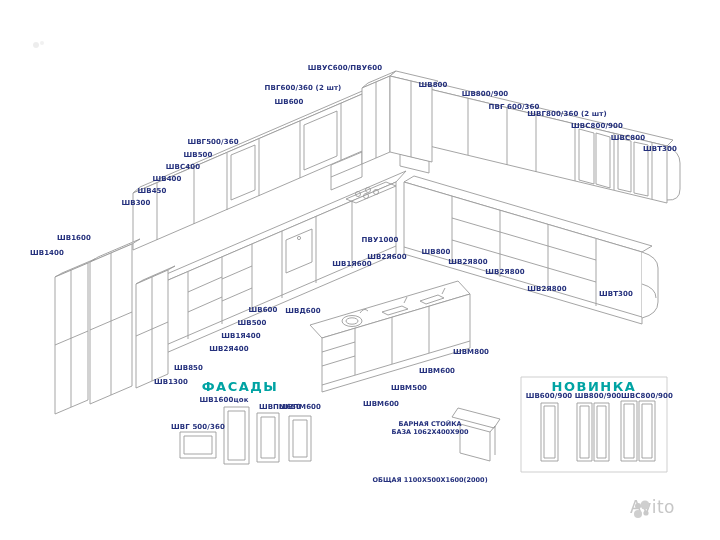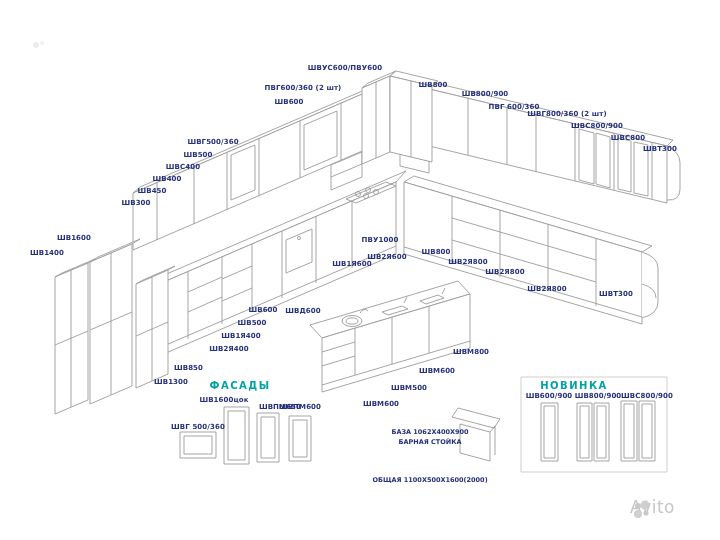--- a/index.html
+++ b/index.html
@@ -2,21 +2,21 @@
 <html style="--navy: #25317d; --teal: #00a3a3; --wm: #c6c6c6;"><head>
 <meta charset="utf-8">
 <style>
   html,body{margin:0;padding:0;background:#fff;}
   .stage{position:relative;width:720px;height:540px;overflow:hidden;background:#fff;
          font-family:"DejaVu Sans","Liberation Sans",sans-serif;}
   .stage svg{position:absolute;left:0;top:0;}
   .label-layer{position:absolute;left:0;top:0;width:720px;height:540px;}
   .lbl{position:absolute;transform:translate(-50%,-50%);white-space:nowrap;line-height:1;}
   .lbl.code{font-size:7px;font-weight:600;color:var(--navy,#25317d);letter-spacing:.1px;}
-  .lbl.header{font-size:10px;font-weight:bold;color:var(--teal,#00a3a3);letter-spacing:1.5px;}
+  .lbl.header{font-size:13px;font-weight:bold;color:var(--teal,#00a3a3);letter-spacing:1.5px;}
   .lbl.note{font-size:6.5px;font-weight:bold;color:var(--navy,#25317d);}
   .watermark{position:absolute;left:630px;top:497px;display:flex;align-items:center;gap:3px;}
   .wm-text{font-size:17px;color:var(--wm,#c6c6c6);font-weight:500;letter-spacing:.5px;}
 </style>
 </head>
 <body>
 
 <div class="stage">
 
   <svg width="720" height="540" viewBox="0 0 720 540" stroke="#9b9b9b" fill="none" stroke-width="0.9" stroke-linejoin="round">
@@ -225,25 +225,25 @@
       <span class="lbl code" style="left: 616px; top: 294px;">ШВТ300</span>
       <span class="lbl code" style="left: 471px; top: 352px;">ШВМ800</span>
       <span class="lbl code" style="left: 437px; top: 371px;">ШВМ600</span>
       <span class="lbl code" style="left: 409px; top: 388px;">ШВМ500</span>
       <span class="lbl code" style="left: 381px; top: 404px;">ШВМ600</span>
       <span class="lbl header" style="left: 240px; top: 386px;">ФАСАДЫ</span>
       <span class="lbl code" style="left: 224px; top: 400px;">ШВ1600цок</span>
       <span class="lbl code" style="left: 258px; top: 407px; padding-left: 44px;">ШВПМ650</span>
       <span class="lbl code" style="left: 300px; top: 407px;">ШВПМ600</span>
       <span class="lbl code" style="left: 198px; top: 427px;">ШВГ 500/360</span>
-      <span class="lbl header" style="left: 574px; top: 386px; text-align: right;">НОВИНКА</span>
+      <span class="lbl header" style="left: 594px; top: 386px; text-align: right;">НОВИНКА</span>
       <span class="lbl code" style="left: 549px; top: 396px;">ШВ600/900</span>
       <span class="lbl code" style="left: 598px; top: 396px;">ШВ800/900</span>
       <span class="lbl code" style="left: 647px; top: 396px;">ШВС800/900</span>
-      <span class="lbl note" style="left: 430px; top: 424px; margin-top: 18px;">БАРНАЯ СТОЙКА</span>
+      <span class="lbl note" style="left: 430px; top: 424px;">БАРНАЯ СТОЙКА</span>
       <span class="lbl note" style="left: 430px; top: 432px;">БАЗА 1062Х400Х900</span>
       <span class="lbl note" style="left: 430px; top: 440px; margin-top: 40px;">ОБЩАЯ 1100Х500Х1600(2000)</span>
     </div>
 
   <div class="watermark">
     <svg width="22" height="24" viewBox="0 0 22 24">
       <circle cx="8" cy="9" r="3" fill="#c9c9c9"></circle>
       <circle cx="15" cy="8" r="4.5" fill="#cfcfcf"></circle>
       <circle cx="8" cy="17" r="4" fill="#cfcfcf"></circle>
       <circle cx="16" cy="16" r="2.6" fill="#c9c9c9"></circle>

